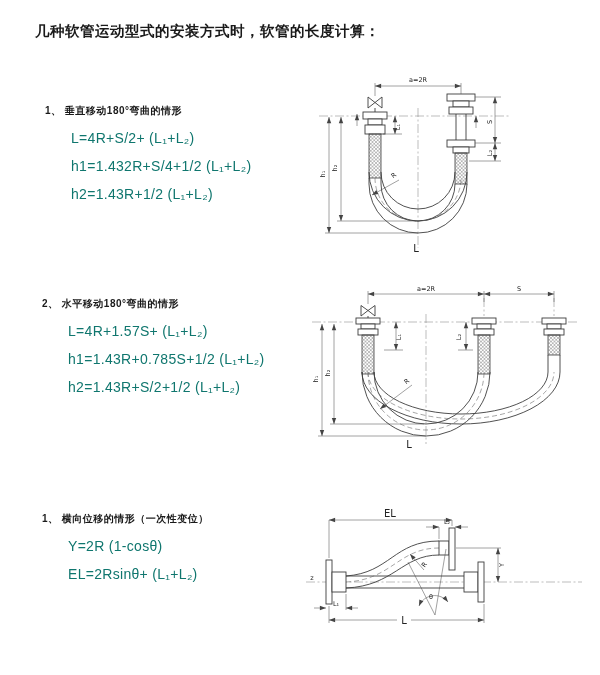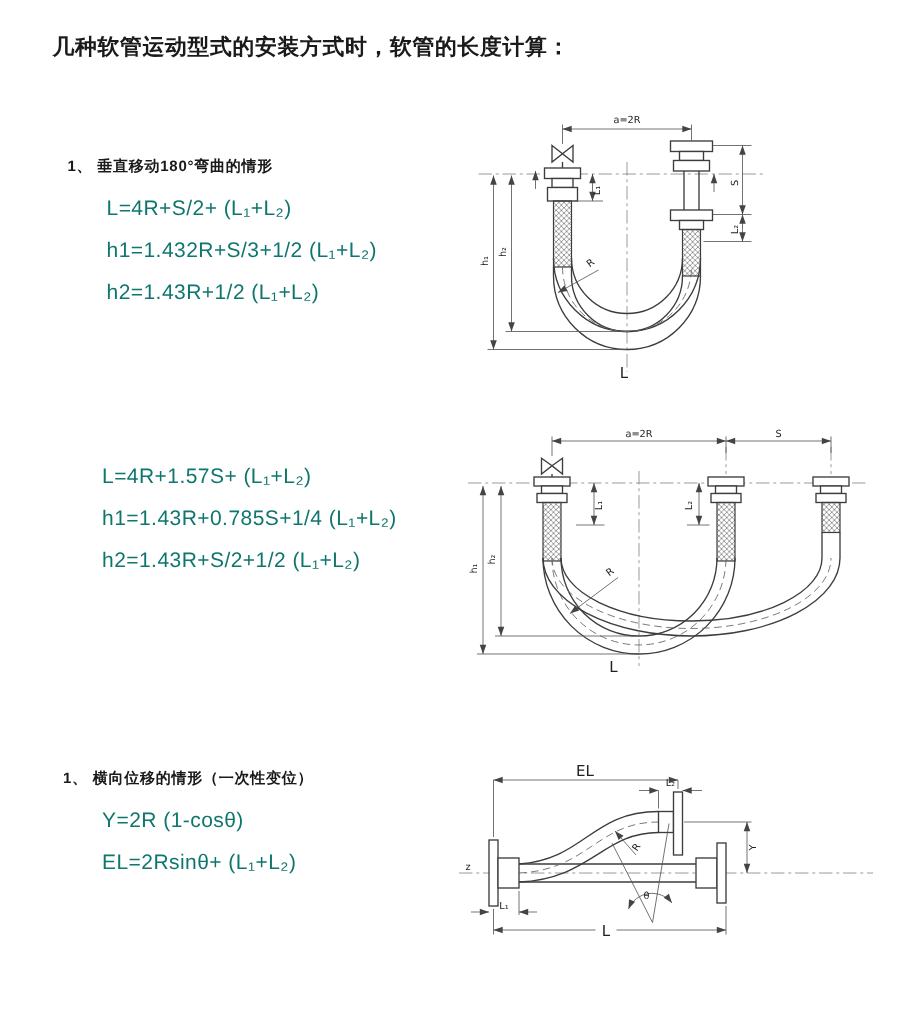--- a/index.html
+++ b/index.html
@@ -39,21 +39,21 @@
       </pattern>
     </defs>
   </svg>
 
   <div class="title">几种软管运动型式的安装方式时，软管的长度计算：</div>
 
   <div class="section" style="left:45px;top:104px;">
     <div class="sec-heading">1、 垂直移动180°弯曲的情形</div>
     <div class="formulas">
       <div class="formula">L=4R+S/2+ (L₁+L₂)</div>
-      <div class="formula">h1=1.432R+S/3+1/2 (L₁+L₂)</div>
+      <div class="formula">h1=1.432R+S/4+1/2 (L₁+L₂)</div>
       <div class="formula">h2=1.43R+1/2 (L₁+L₂)</div>
     </div>
   </div>
 
   <svg class="diagram" style="left:313px;top:72px;" width="260" height="183" viewBox="0 0 260 183">
     <g>
       <line class="cl" x1="6" y1="44" x2="198" y2="44"></line>
       <line class="cl" x1="105" y1="36" x2="105" y2="176"></line>
     </g>
     <g>
@@ -115,23 +115,24 @@
       <text class="dt" x="179" y="50" text-anchor="middle" transform="rotate(-90 179 50)">S</text>
       <text class="dt" x="179" y="81" text-anchor="middle" transform="rotate(-90 179 81)">L₂</text>
       <text class="dt" x="12" y="102" text-anchor="middle" transform="rotate(-90 12 102)">h₁</text>
       <text class="dt" x="24" y="96" text-anchor="middle" transform="rotate(-90 24 96)">h₂</text>
       <text class="dt" x="82" y="105" text-anchor="middle" transform="rotate(-38 82 105)">R</text>
       <text class="dtl" x="103" y="180" text-anchor="middle">L</text>
     </g>
   </svg>
 
   <div class="section" style="left:42px;top:297px;">
+    <div class="sec-heading">2、 水平移动180°弯曲的情形</div>
     <div class="formulas">
       <div class="formula">L=4R+1.57S+ (L₁+L₂)</div>
-      <div class="formula">h1=1.43R+0.785S+1/4 (L₁+L₂)</div>
+      <div class="formula">h1=1.43R+0.785S+1/2 (L₁+L₂)</div>
       <div class="formula">h2=1.43R+S/2+1/2 (L₁+L₂)</div>
     </div>
   </div>
 
   <svg class="diagram" style="left:306px;top:282px;" width="280" height="170" viewBox="0 0 280 170">
     <g>
       <line class="cl" x1="6" y1="40" x2="272" y2="40"></line>
       <line class="cl" x1="120" y1="32" x2="120" y2="162"></line>
       <line class="cl" x1="178" y1="16" x2="178" y2="34"></line>
       <line class="cl" x1="248" y1="16" x2="248" y2="34"></line>

